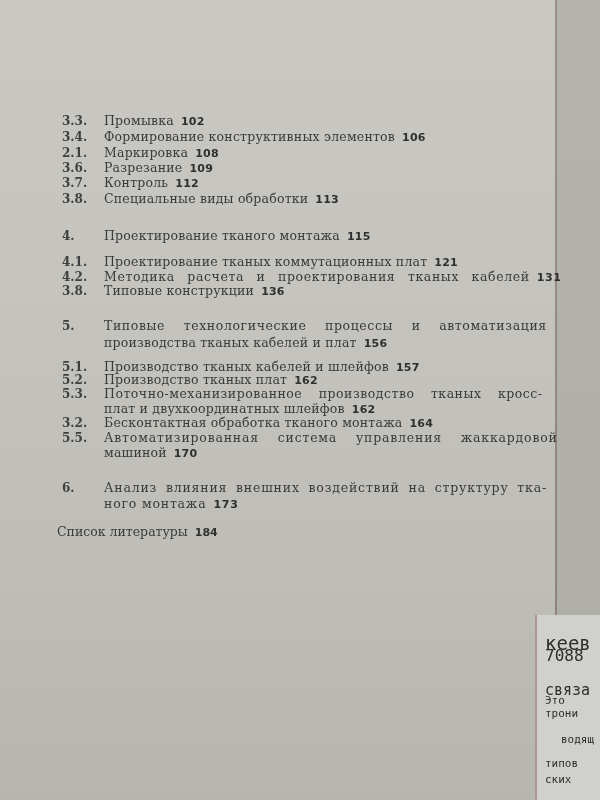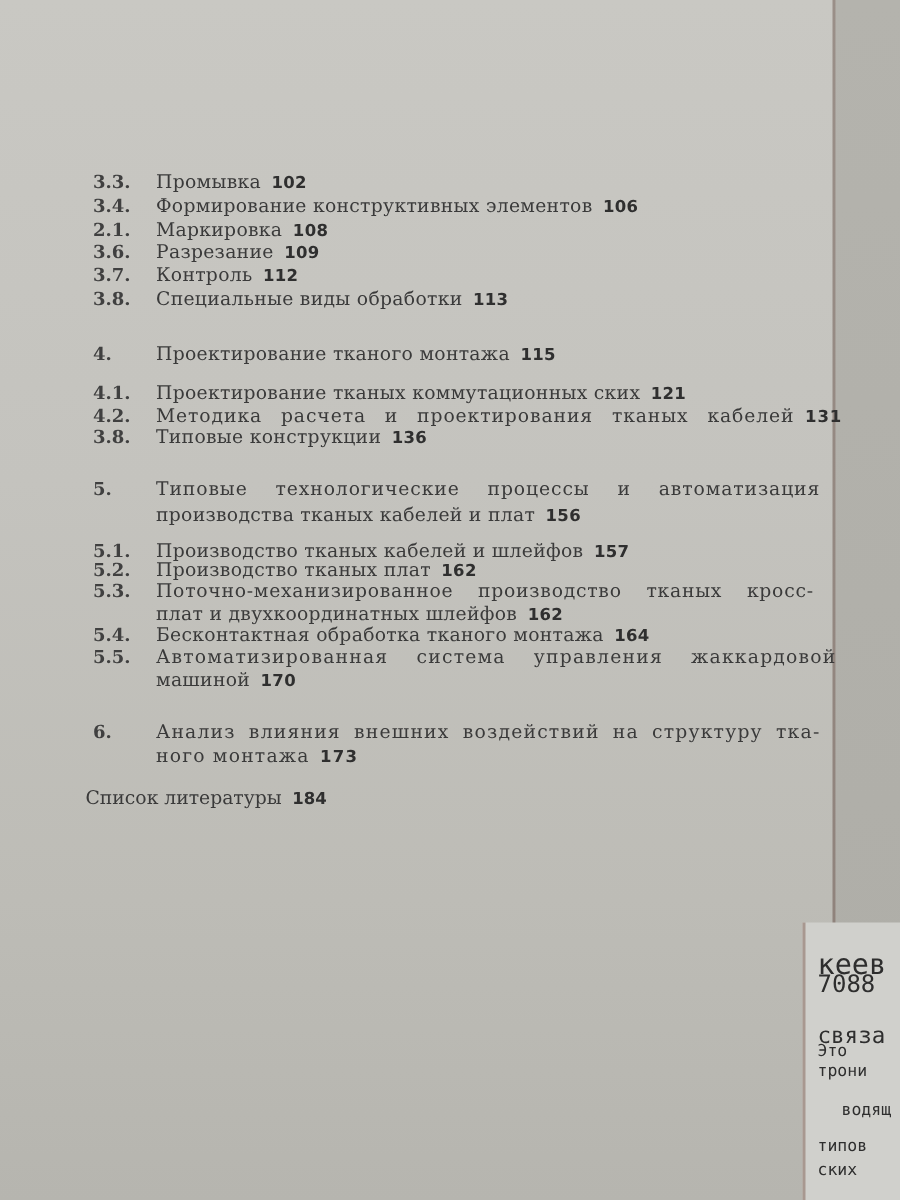--- a/index.html
+++ b/index.html
@@ -100,21 +100,21 @@
     <span class="title"><span>Специальные виды обработки</span><span class="pg">113</span></span>
   </div>
 
   <div class="entry" style="top:181px;">
     <span class="num">4.</span>
     <span class="title"><span>Проектирование тканого монтажа</span><span class="pg">115</span></span>
   </div>
 
   <div class="entry" style="top:207px;">
     <span class="num">4.1.</span>
-    <span class="title"><span>Проектирование тканых коммутационных ских</span><span class="pg">121</span></span>
+    <span class="title"><span>Проектирование тканых коммутационных плат</span><span class="pg">121</span></span>
   </div>
 
   <div class="entry" style="top:222px;">
     <span class="num">4.2.</span>
     <span class="title justify" style="letter-spacing:0.6px;word-spacing:8px;"><span>Методика расчета и проектирования тканых кабелей</span><span class="pg">131</span></span>
   </div>
 
   <div class="entry" style="top:236px;">
     <span class="num">3.8.</span>
     <span class="title"><span>Типовые конструкции</span><span class="pg">136</span></span>
@@ -140,21 +140,21 @@
 
   <div class="entry" style="top:339px;">
     <span class="num">5.3.</span>
     <span class="title" style="letter-spacing:0.5px;word-spacing:12px;">Поточно-механизированное производство тканых кросс-</span>
   </div>
   <div class="entry" style="top:354px;">
     <span class="title"><span>плат и двухкоординатных шлейфов</span><span class="pg">162</span></span>
   </div>
 
   <div class="entry" style="top:368px;">
-    <span class="num">5.4.</span>
+    <span class="num">3.2.</span>
     <span class="title"><span>Бесконтактная обработка тканого монтажа</span><span class="pg">164</span></span>
   </div>
 
   <div class="entry" style="top:383px;">
     <span class="num">5.5.</span>
     <span class="title" style="letter-spacing:0.8px;word-spacing:14px;">Автоматизированная система управления жаккардовой</span>
   </div>
   <div class="entry" style="top:398px;">
     <span class="title"><span>машиной</span><span class="pg">170</span></span>
   </div>

